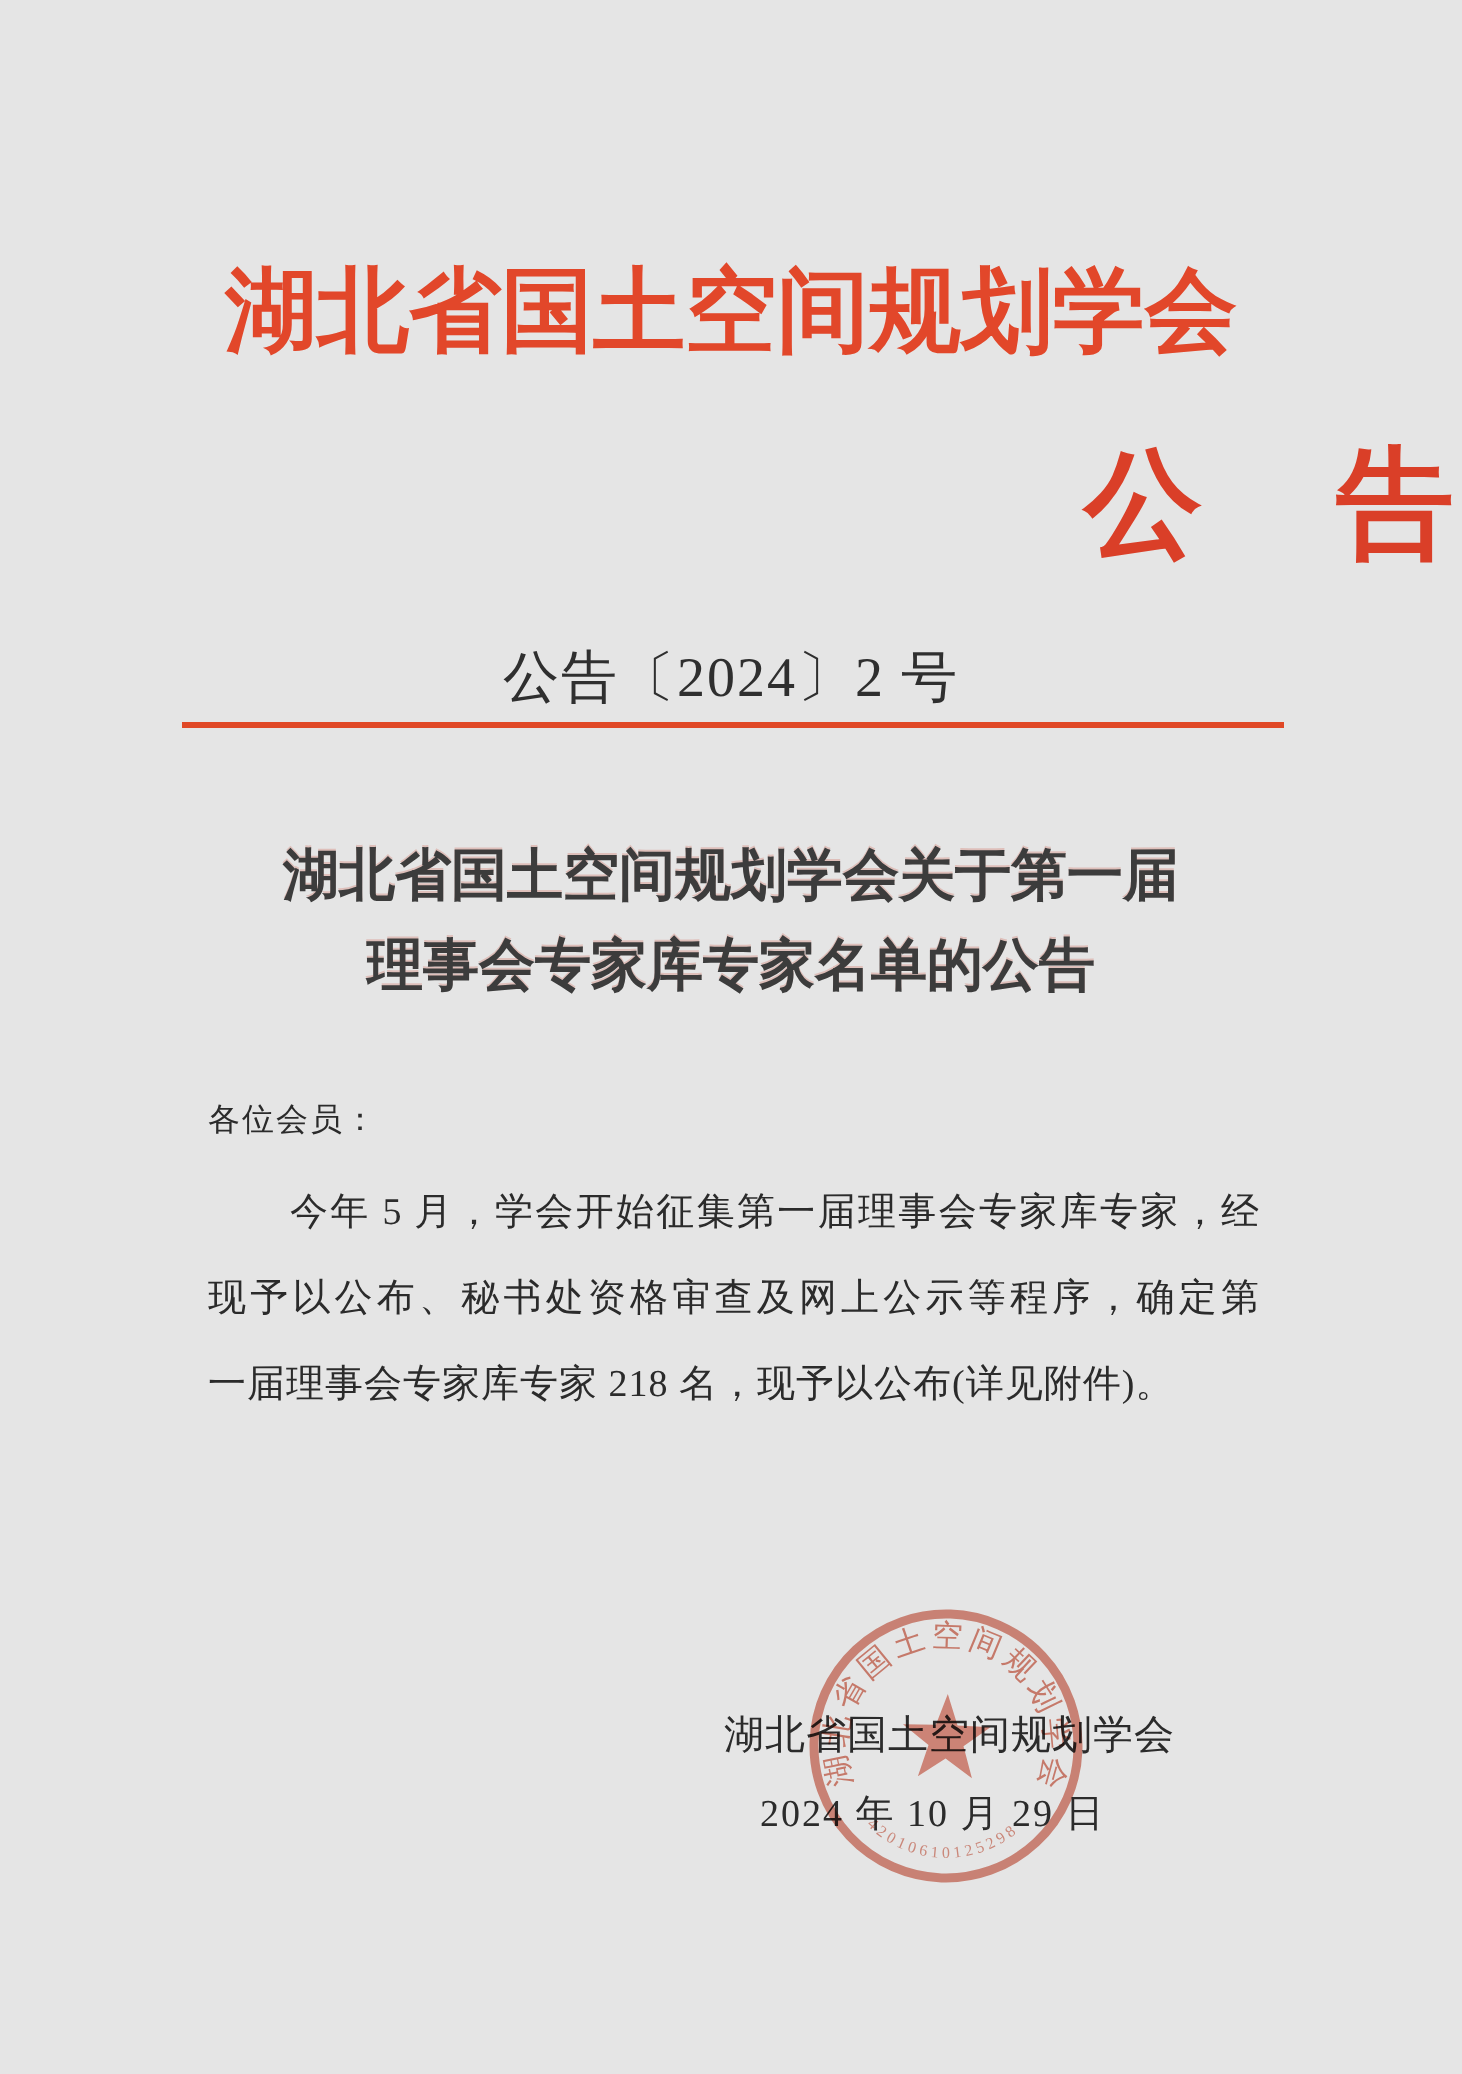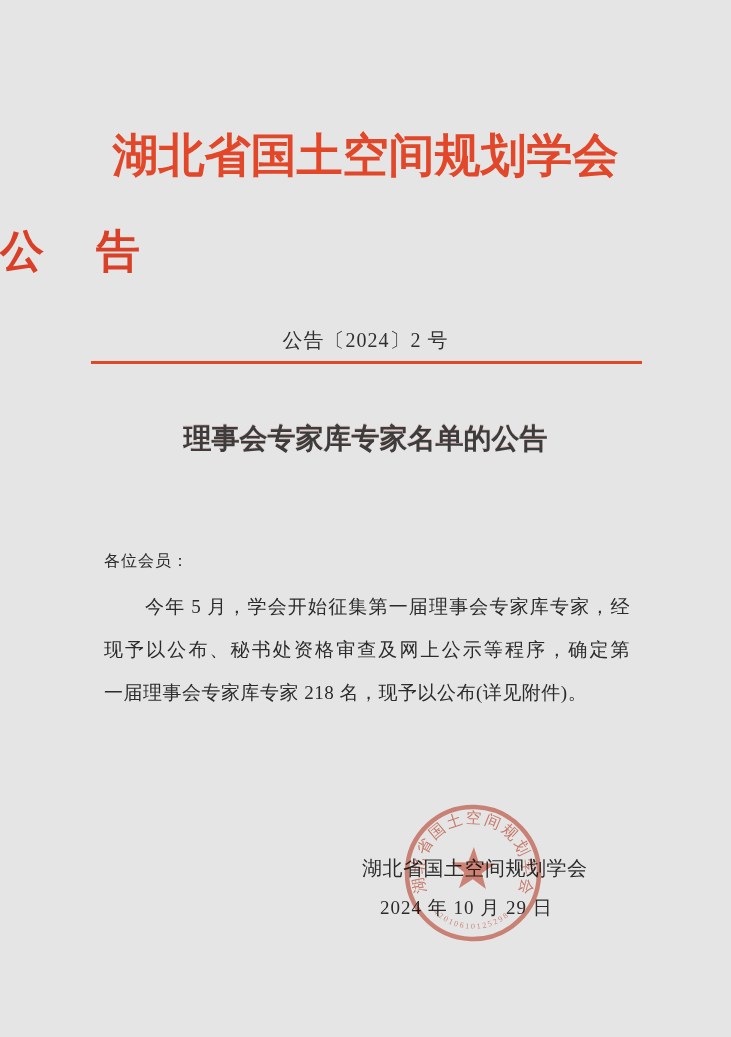--- a/index.html
+++ b/index.html
@@ -21,31 +21,31 @@
     top: 128px; left: 0; width: 731px;
     text-align: center;
     font-size: 46px; font-weight: 700;
     color: #e2472a;
     line-height: 56px;
     letter-spacing: 0px;
     white-space: nowrap;
   }
   .gonggao {
     top: 224px; left: 0; width: 731px;
-    text-align: left;
-    font-size: 44px; font-weight: 700;
+    text-align: right;
+    font-size: 59px; font-weight: 700;
     color: #da3f28;
     line-height: 56px;
     letter-spacing: 4px;
     white-space: nowrap;
   }
   .doc-number {
     top: 326px; left: 0; width: 731px;
     text-align: center;
-    font-size: 20px;
+    font-size: 28px;
     color: #2f2f2f;
     letter-spacing: 1px;
     line-height: 28px;
     white-space: nowrap;
   }
   .red-rule {
     top: 361px; left: 91px;
     width: 551px; height: 3px;
     background: #e04826;
   }
@@ -124,20 +124,21 @@
 
   <div class="abs org-title">湖北省国土空间规划学会</div>
 
   <div class="abs gonggao">公　告</div>
 
   <div class="abs doc-number">公告〔2024〕2 号</div>
 
   <div class="abs red-rule"></div>
 
   <div class="abs doc-title">
+    <div>湖北省国土空间规划学会关于第一届</div>
     <div>理事会专家库专家名单的公告</div>
   </div>
 
   <div class="abs salutation">各位会员：</div>
 
   <div class="abs body-para">
     <div class="body-line-justify body-line-first">今年 5 月，学会开始征集第一届理事会专家库专家，经</div>
     <div class="body-line-justify">现予以公布、秘书处资格审查及网上公示等程序，确定第</div>
     <div>一届理事会专家库专家 218 名，现予以公布(详见附件)。</div>
   </div>

